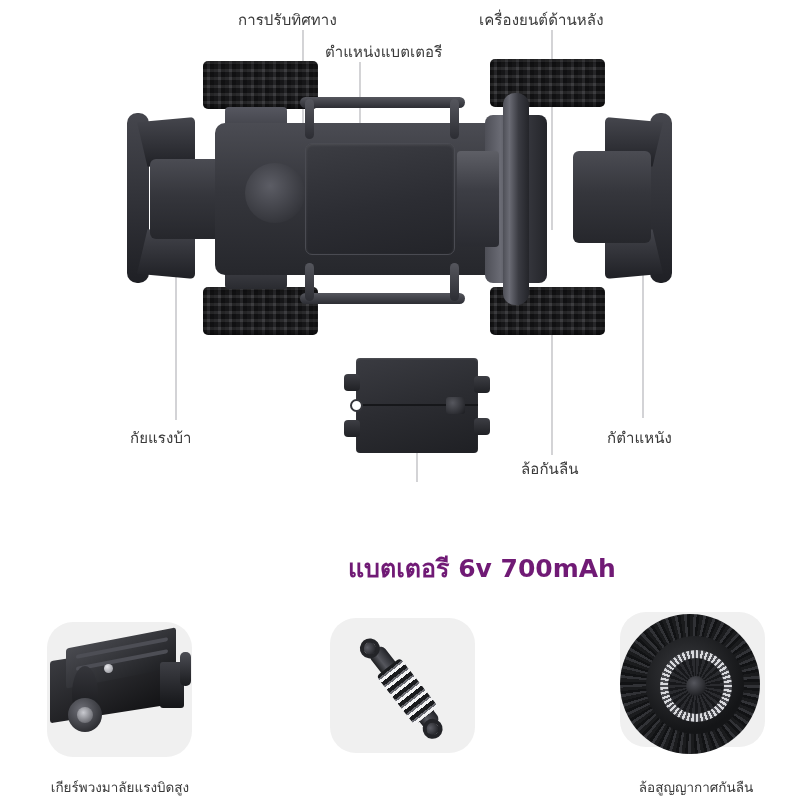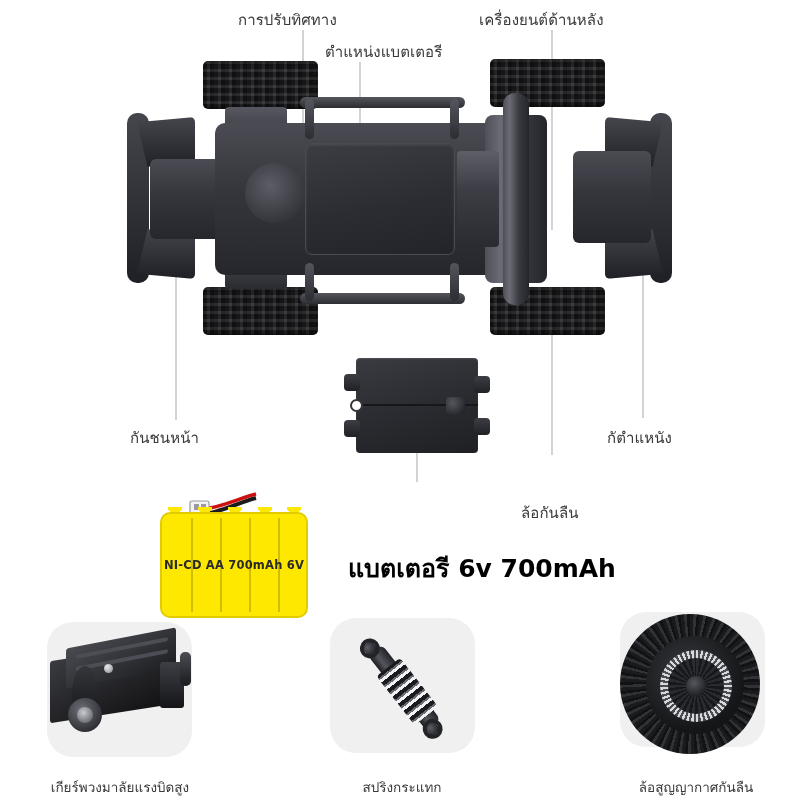--- a/index.html
+++ b/index.html
@@ -124,21 +124,21 @@
                radial-gradient(circle at 105px 0,#ffe800 7px,transparent 7px),
                radial-gradient(circle at 134px 0,#ffe800 7px,transparent 7px);
   }
   .batt-label{
     position:absolute; left:0; right:0; top:44px;
     text-align:center; font-size:11.5px; font-weight:bold; color:#2a2a2a;
     letter-spacing:.2px;
   }
   .batt-heading{
     position:absolute; left:348px; top:548px;
-    font-size:25px; font-weight:bold; color:#000000;
+    font-size:25px; font-weight:bold; color:#701a75;
     white-space:nowrap;
   }
 
   
   .thumb-panel{
     position:absolute; width:145px; height:135px;
     background:#f0f0f0; border-radius:26px;
   }
   .thumb-caption{
     position:absolute; width:260px; text-align:center;
@@ -209,25 +209,25 @@
       <line x1="417" y1="412" x2="417" y2="482"></line>
     </g>
   </svg>
 
   <div class="callout" style="left:238px; top:8px;">การปรับทิศทาง</div>
 
   <div class="callout" style="left:479px; top:8px;">เครื่องยนต์ด้านหลัง</div>
 
   <div class="callout" style="left:325px; top:40px;">ตำแหน่งแบตเตอรี</div>
 
-  <div class="callout" style="left:130px; top:426px;">กันชนหน้า</div>
+  <div class="callout" style="left:130px; top:426px;">กัยแรงบ้า</div>
 
   <div class="callout" style="left:607px; top:426px;">กัตำแหนัง</div>
 
-  <div class="callout" style="left:521px; top:457px;margin-top:44px;">ล้อกันลืน</div>
+  <div class="callout" style="left:521px; top:457px;">ล้อกันลืน</div>
 
 
   <div class="chassis">
 
     <div class="tire" style="left:98px;  top:6px;   width:115px; height:48px;"></div>
     <div class="tire" style="left:98px;  top:232px; width:115px; height:48px;"></div>
     <div class="tire" style="left:385px; top:4px;   width:115px; height:48px;"></div>
     <div class="tire" style="left:385px; top:232px; width:115px; height:48px;"></div>
 
     <div class="bumper" style="left:22px; top:58px; width:22px; height:170px; border-radius:10px;"></div>
@@ -267,38 +267,20 @@
     <div class="cover-body"></div>
     <div class="cover-tab" style="left:2px;  top:16px;"></div>
     <div class="cover-tab" style="left:2px;  top:62px;"></div>
     <div class="cover-tab" style="left:132px; top:18px;"></div>
     <div class="cover-tab" style="left:132px; top:60px;"></div>
     <div class="cover-rod"></div>
     <div class="cover-knob"></div>
     <div class="cover-eye"></div>
   </div>
 
-  <div class="batt-wrap">
-
-    <svg width="165" height="34" style="position:absolute;left:0;top:0;">
-      <path d="M52 22 C70 20, 88 10, 104 6" stroke="#1a1a1a" stroke-width="4" fill="none"></path>
-      <path d="M52 17 C70 15, 88 6, 104 2" stroke="#cc1111" stroke-width="3.5" fill="none"></path>
-      <rect x="38" y="9" width="19" height="12" rx="2" fill="#f2f2f4" stroke="#9a9aa0" stroke-width="1.2"></rect>
-      <rect x="42" y="12" width="5" height="6" fill="#9a9aa0"></rect>
-      <rect x="49" y="12" width="5" height="6" fill="#9a9aa0"></rect>
-    </svg>
-    <div class="batt-bumps" style="top:15px;"></div>
-    <div class="batt-pack">
-      <div class="batt-cellline" style="left:29px;"></div>
-      <div class="batt-cellline" style="left:58px;"></div>
-      <div class="batt-cellline" style="left:87px;"></div>
-      <div class="batt-cellline" style="left:116px;"></div>
-      <div class="batt-label">NI-CD AA 700mAh 6V</div>
-    </div>
-  </div>
 
   <div class="batt-heading">แบตเตอรี 6v 700mAh</div>
 
   <div class="thumb-panel" style="left:47px; top:622px;">
   </div>
   <div style="position:absolute;left:32px;top:628px;width:175px;height:115px;">
     <div class="gb-main" style="left:18px; top:24px; width:118px; height:62px; transform:skewY(-9deg);"></div>
     <div class="gb-main" style="left:34px; top:10px; width:110px; height:40px; transform:skewY(-11deg); background:linear-gradient(160deg,#4a4b51,#1d1e21);"></div>
     <div class="gb-rib" style="left:44px; top:18px; width:92px; height:4px; transform:skewY(-11deg);"></div>
     <div class="gb-rib" style="left:44px; top:30px; width:92px; height:4px; transform:skewY(-11deg);"></div>
@@ -314,21 +296,20 @@
   <div class="thumb-panel" style="left:330px; top:618px;">
   </div>
   <div style="position:absolute;left:330px;top:618px;width:145px;height:135px;">
     <div class="shock-wrap" style="left:28px; top:18px; width:90px; height:100px;">
       <div class="shock-body" style="left:36px; top:4px; height:96px;"></div>
       <div class="shock-spring" style="left:30px; top:26px; height:62px;"></div>
       <div class="shock-eye" style="left:32px; top:-10px;"></div>
       <div class="shock-eye" style="left:32px; top:92px;"></div>
     </div>
   </div>
-  <div class="thumb-caption" style="left:272px; top:776px;">สปริงกระแทก</div>
 
   <div class="thumb-panel" style="left:620px; top:612px;">
   </div>
   <div style="position:absolute;left:612px;top:606px;width:160px;height:150px;">
     <div class="wheel-tire" style="left:8px;  top:8px;  width:140px; height:140px;"></div>
     <div class="wheel-sidewall" style="left:34px; top:30px; width:98px;  height:98px;"></div>
     <div class="wheel-bead" style="left:48px; top:44px; width:72px; height:72px;"></div>
     <div class="wheel-face" style="left:56px; top:52px; width:56px;  height:56px;"></div>
     <div class="wheel-hub" style="left:74px; top:70px; width:20px;  height:20px;"></div>
   </div>

